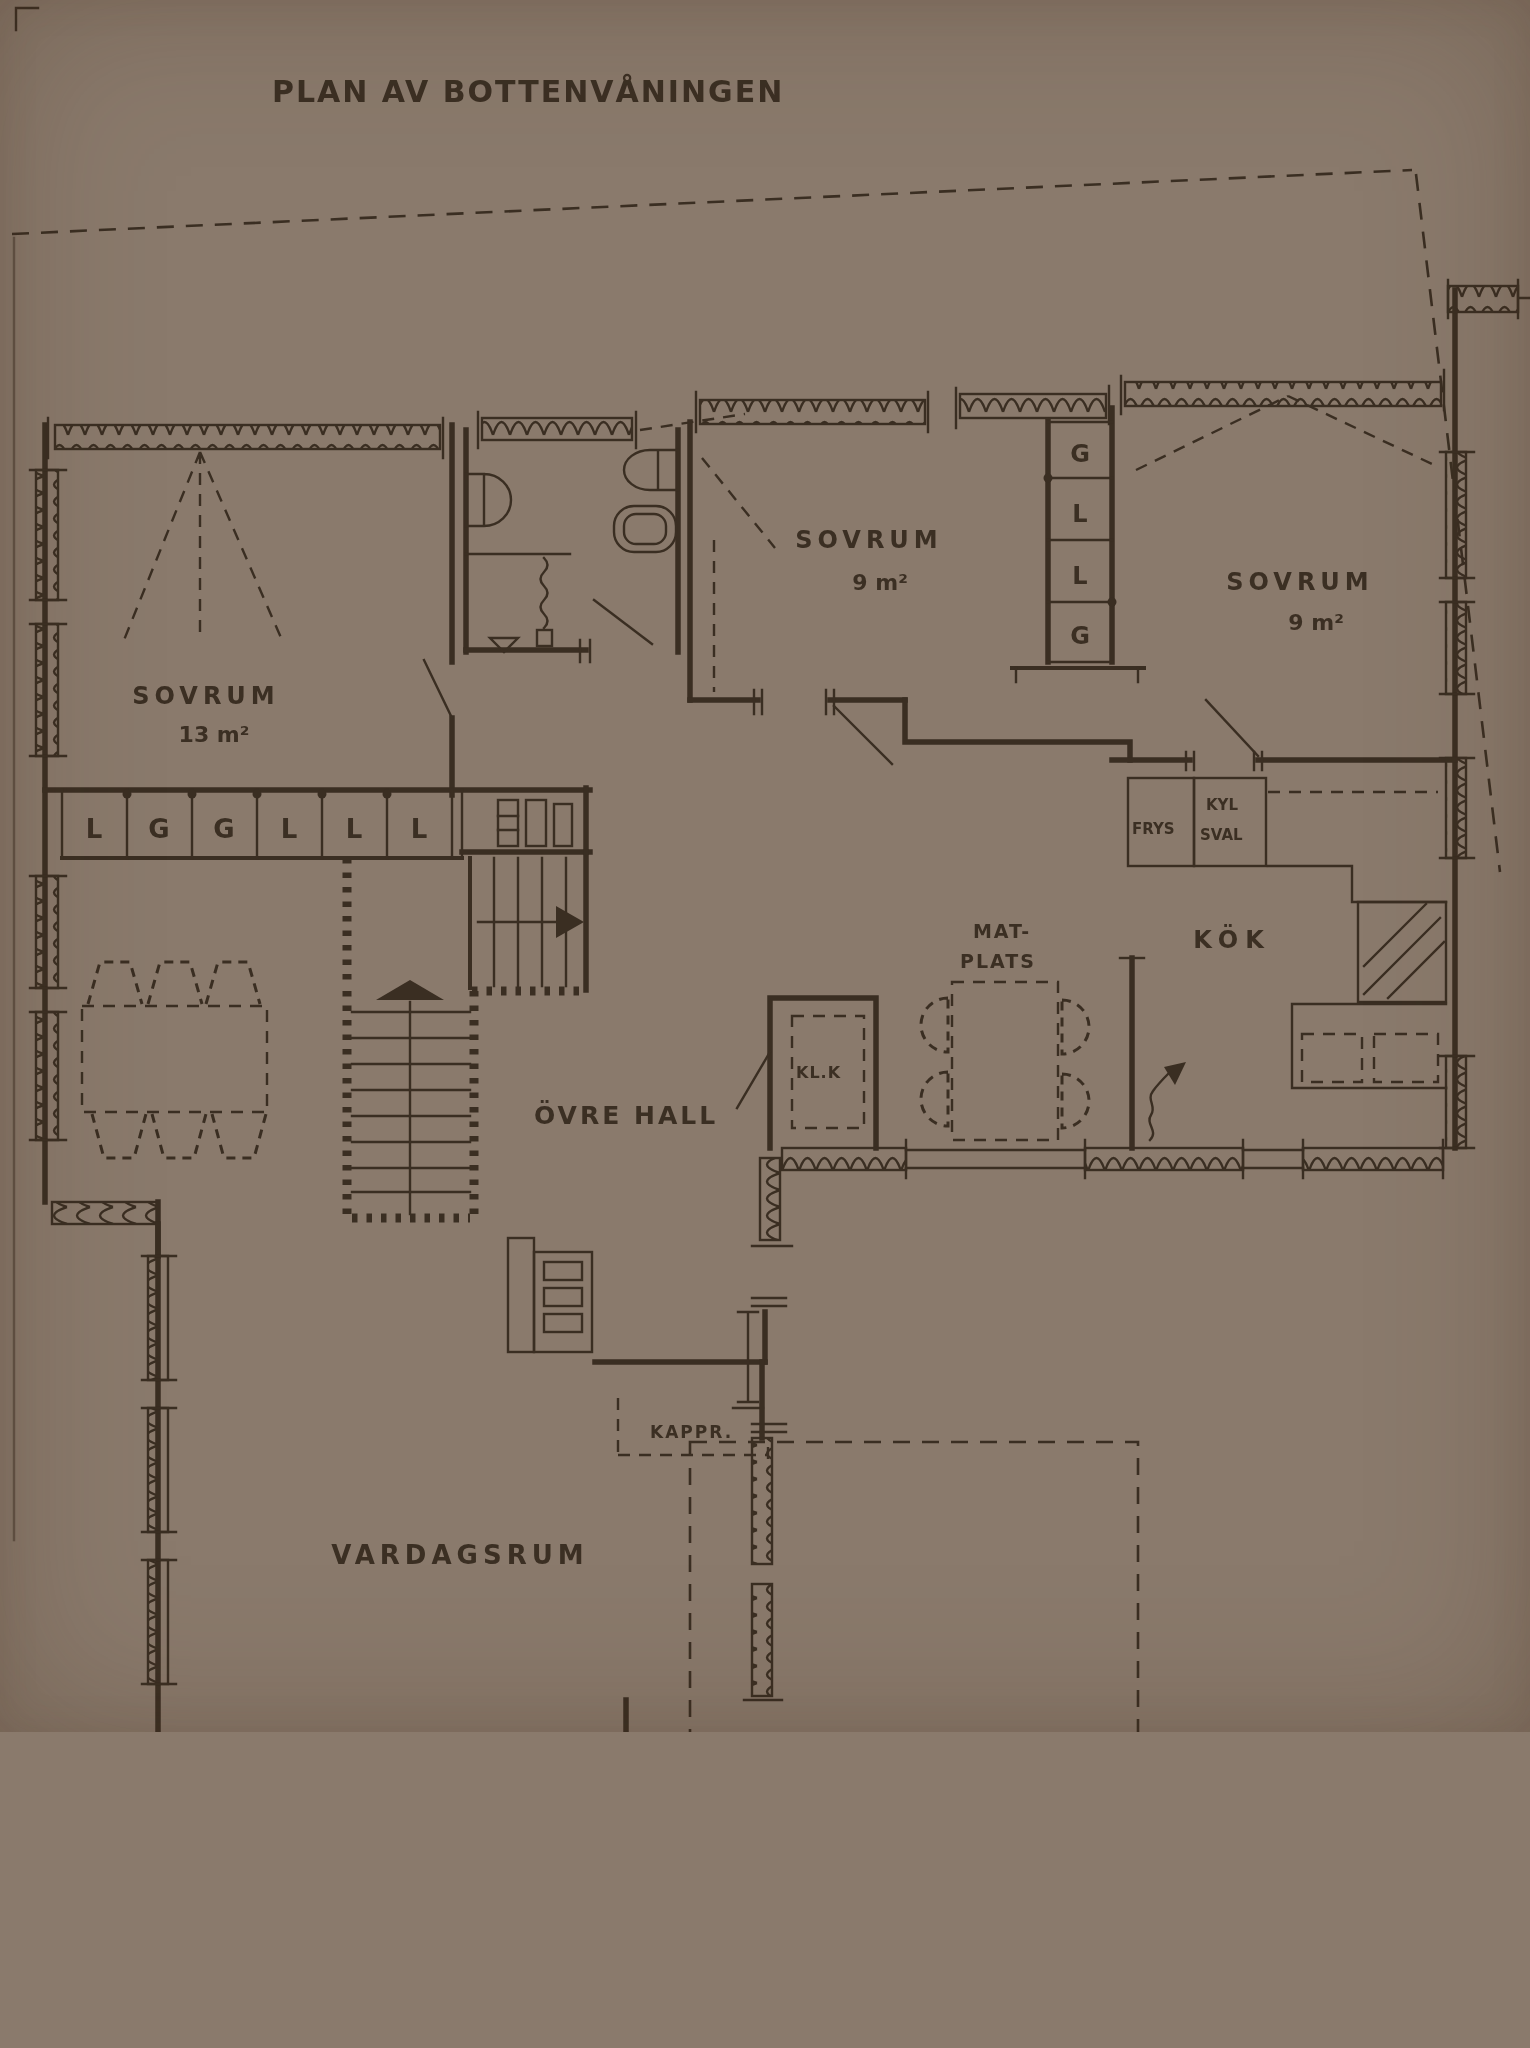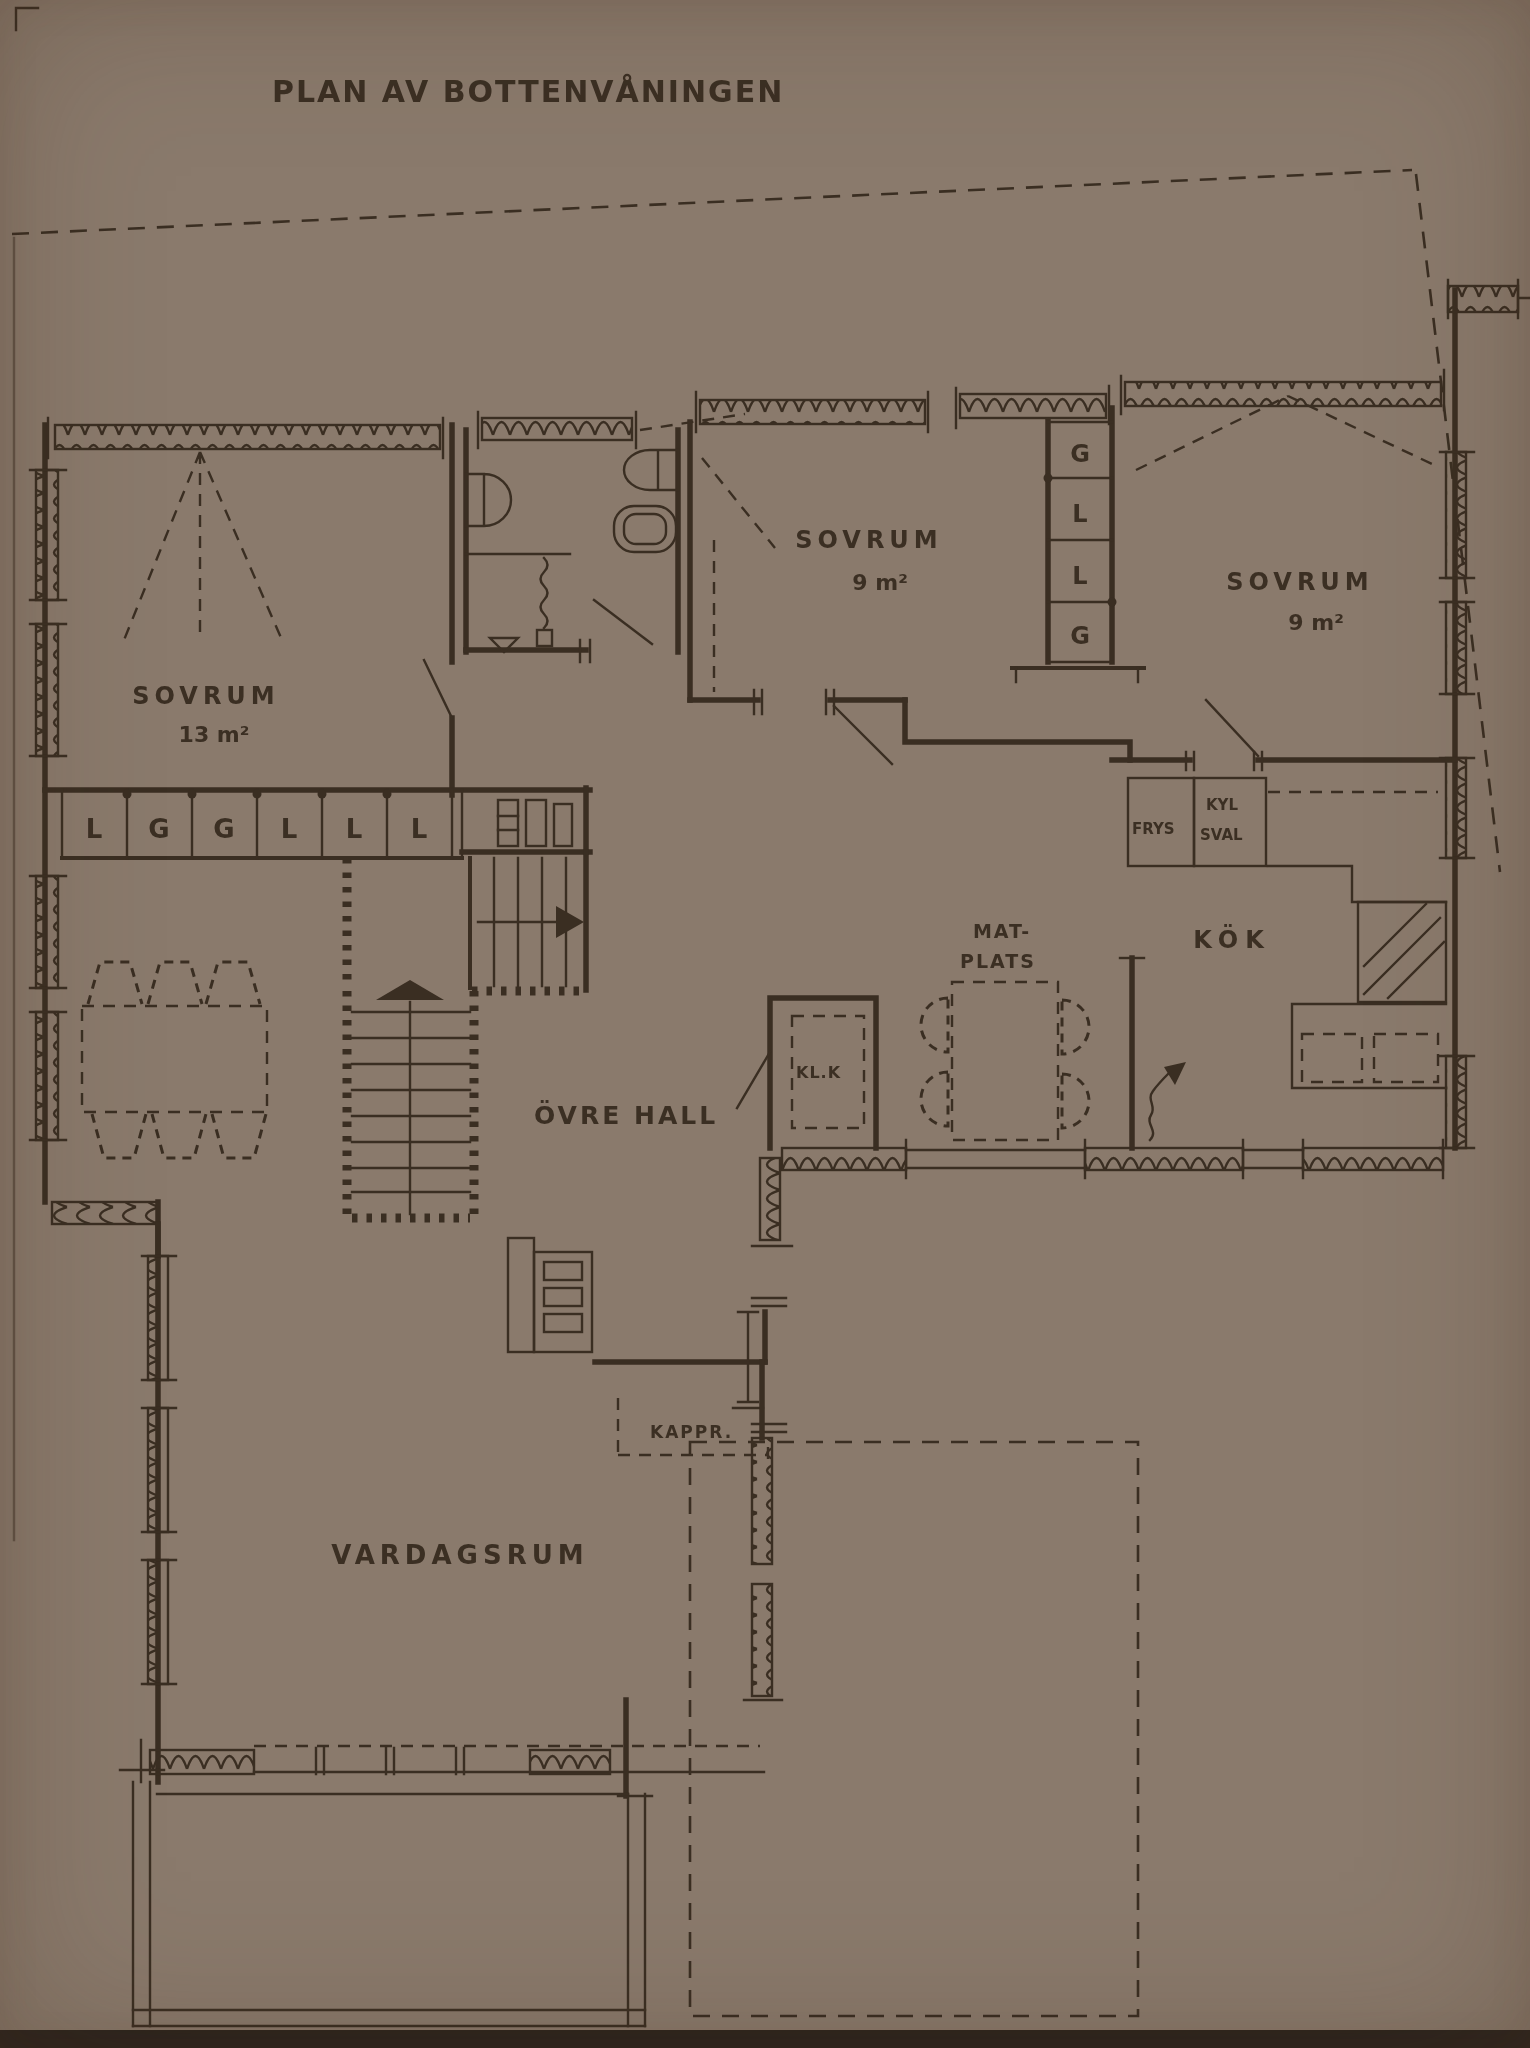--- a/index.html
+++ b/index.html
@@ -1,18 +1,18 @@
 <!DOCTYPE html>
 <html style="--paper: #d3c0b2; --ink: #3a2e22;"><head>
 <meta charset="utf-8">
 <style>
   html,body{margin:0;padding:0;background:#8a7a6c;}
   .paper{
     position:relative;
-    width:1530px;height:2048px;
+    width:1530px;height:1732px;
     background:
       radial-gradient(ellipse at 55% 45%, rgba(255,246,235,.22), rgba(0,0,0,0) 60%),
       linear-gradient(155deg,#c2af a1,#d5c2b4 0%),
       linear-gradient(160deg,#c4b1a3 0%, #d4c1b3 28%, #d8c6b8 52%, #cfbcae 74%, #bfac9e 100%);
     overflow:hidden;
     font-family:"DejaVu Sans", sans-serif;
   }
   .paper::after{
     content:"";position:absolute;inset:0;pointer-events:none;
     box-shadow: inset 0 0 160px rgba(72,52,34,.28), inset 0 0 40px rgba(72,52,34,.12);

